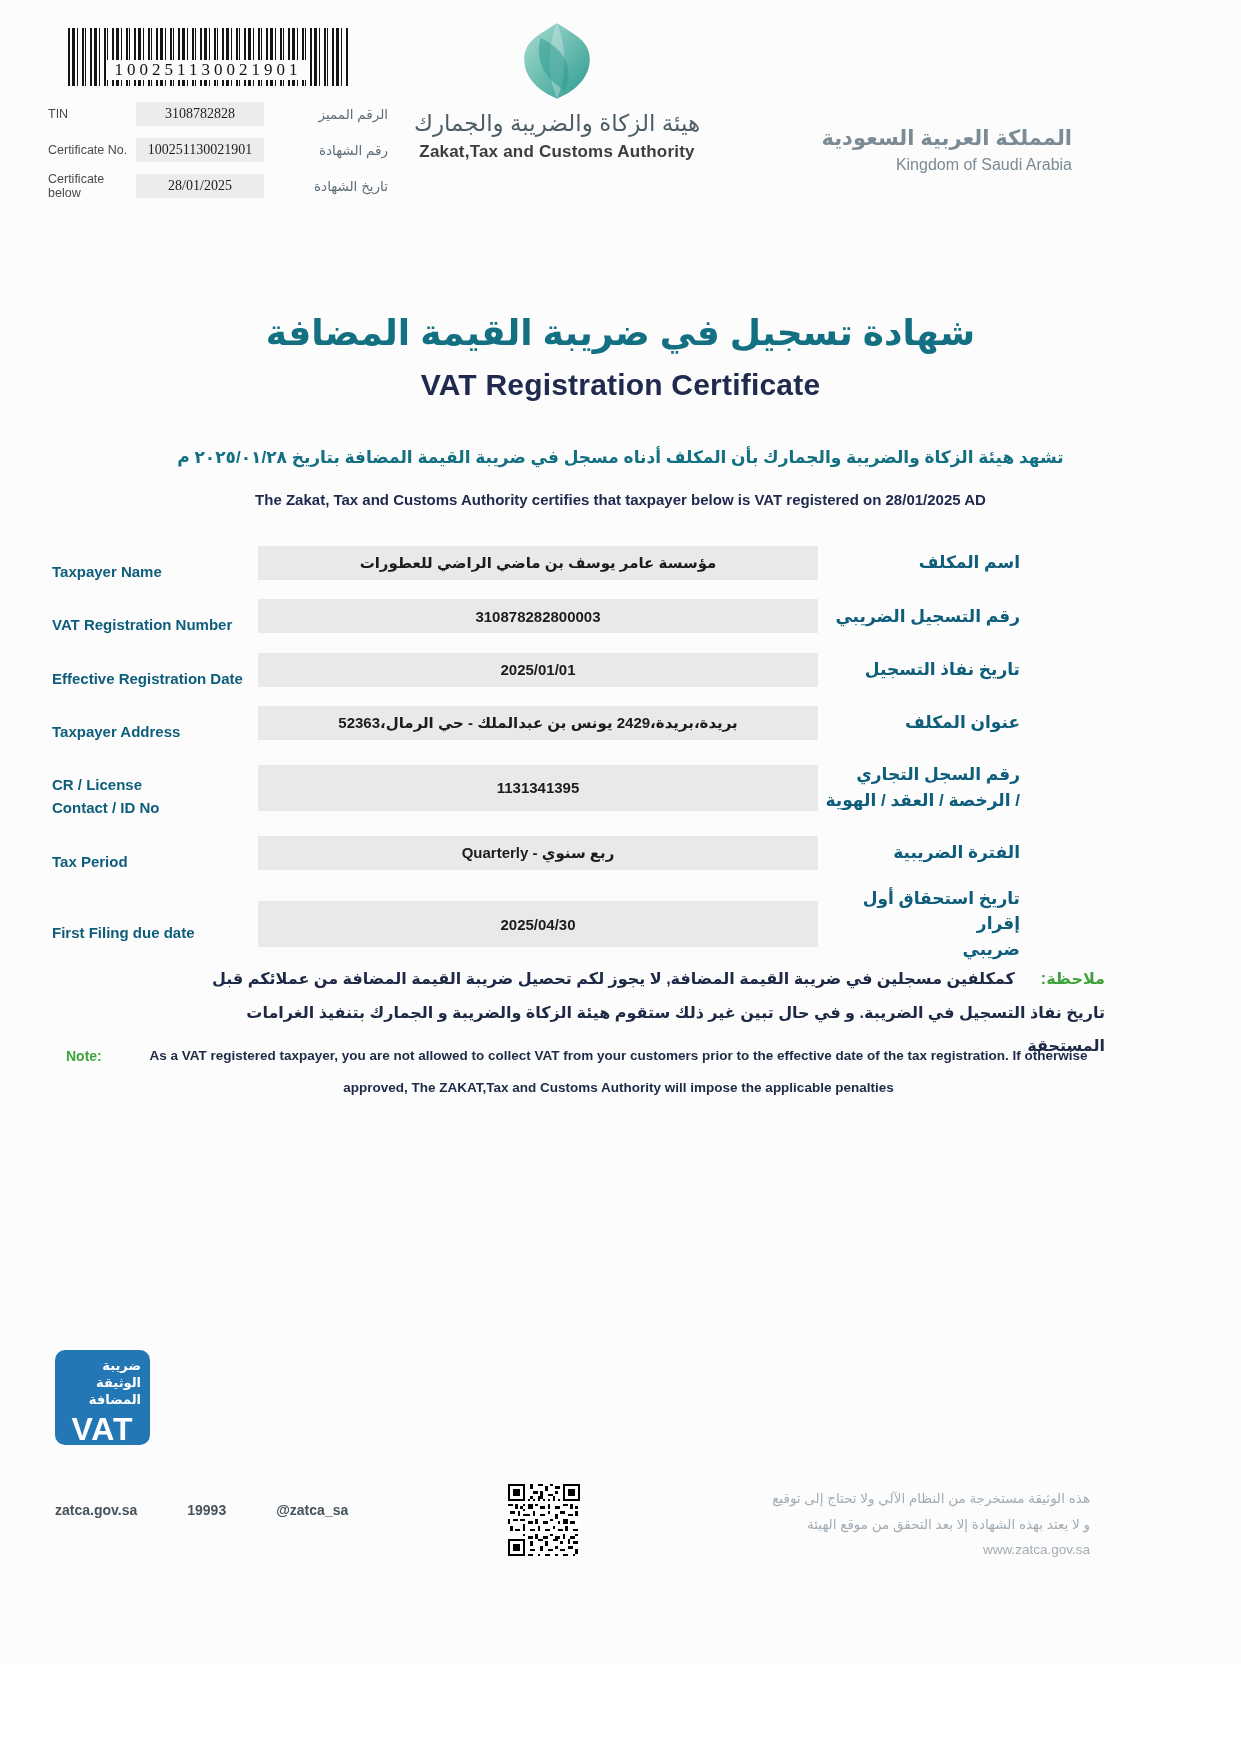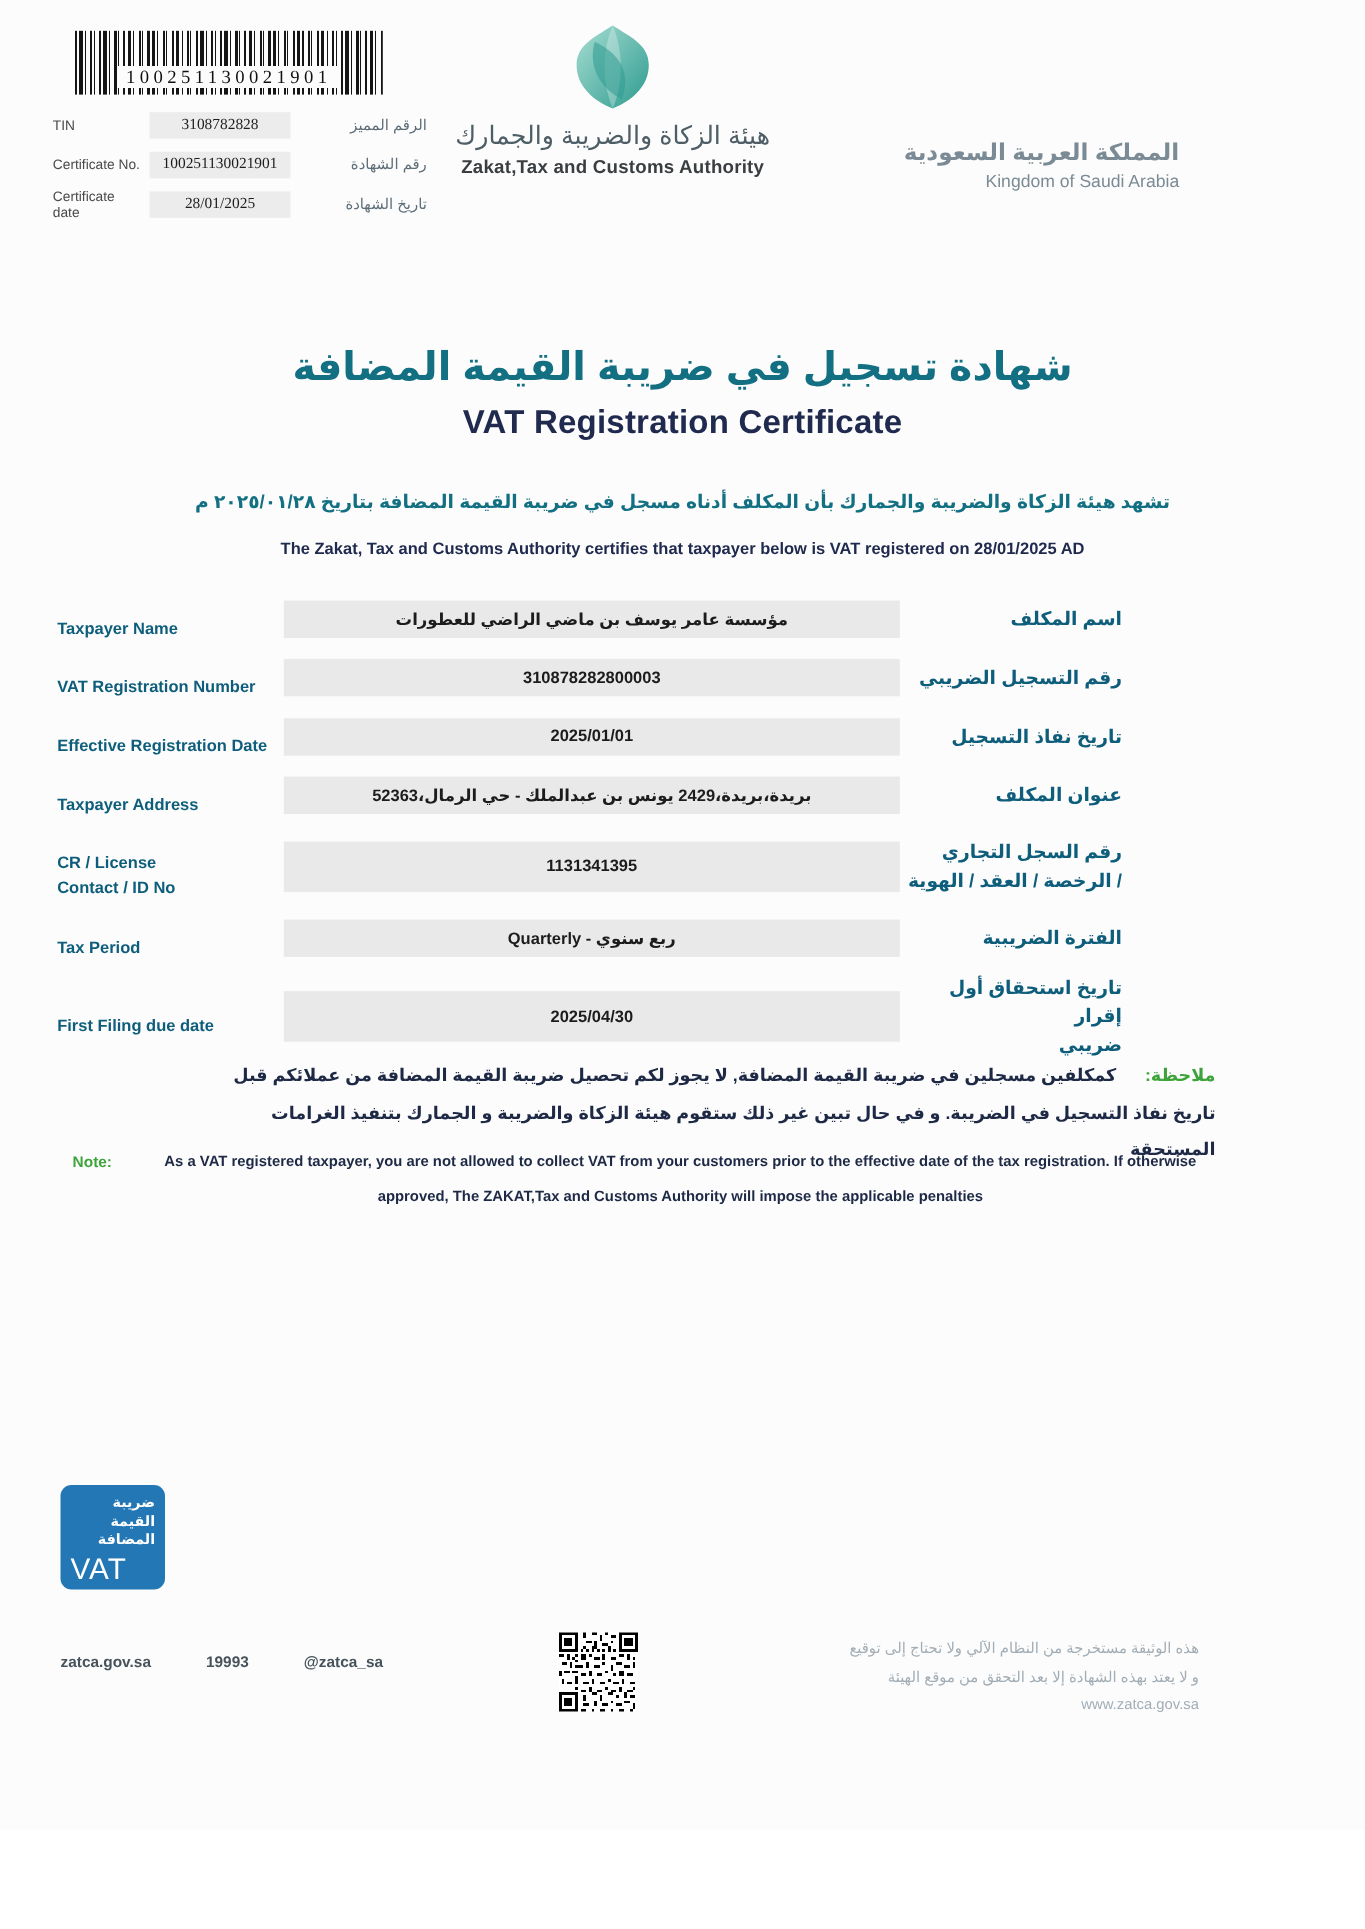--- a/index.html
+++ b/index.html
@@ -94,21 +94,21 @@
   .note-en .note-label { color: #3fa33c; font-size: 14px; }
   .note-en .note-text { text-align: center; }
 
   
   .vat-logo {
     position: absolute; left: 55px; top: 1350px; width: 95px; height: 95px;
     background: #2377b4; border-radius: 10px; color: #fff;
     display: flex; flex-direction: column; box-sizing: border-box; padding: 8px 9px;
   }
   .vat-ar { text-align: right; direction: rtl; font-size: 13px; font-weight: 700; line-height: 1.3; }
-  .vat-word { font-size: 27px; font-weight: 400; letter-spacing: 1px; margin-top: 2px; }
+  .vat-word { font-size: 32px; font-weight: 700; letter-spacing: 1px; margin-top: 2px; text-align: center; }
   .vat-underline { height: 4px; background: #ffffff; width: 62px; margin-top: 1px; }
 
   .footer-links {
     position: absolute; left: 55px; top: 1502px; display: flex; gap: 50px;
     font-size: 14px; font-weight: 600; color: #47535b;
   }
   .qr-code { position: absolute; left: 508px; top: 1484px; }
   .disclaimer {
     position: absolute; right: 151px; top: 1486px; text-align: right; direction: rtl;
     font-size: 13.5px; color: #a2adb5; line-height: 1.9;
@@ -130,21 +130,21 @@
       <span class="meta-label-en">TIN</span>
       <span class="meta-value">3108782828</span>
       <span class="meta-label-ar">الرقم المميز</span>
     </div>
     <div class="meta-row">
       <span class="meta-label-en">Certificate No.</span>
       <span class="meta-value">100251130021901</span>
       <span class="meta-label-ar">رقم الشهادة</span>
     </div>
     <div class="meta-row">
-      <span class="meta-label-en">Certificate date</span>
+      <span class="meta-label-en">Certificate below</span>
       <span class="meta-value">28/01/2025</span>
       <span class="meta-label-ar">تاريخ الشهادة</span>
     </div>
   </div>
 
   <div class="authority">
     <svg class="authority-logo" width="82" height="82" viewBox="0 0 100 100" aria-hidden="true">
       <defs>
         <linearGradient id="zg" x1="0" y1="0" x2="1" y2="1">
           <stop offset="0" stop-color="#a8ddd2"></stop>
@@ -230,21 +230,21 @@
   </div>
 
   <div class="note-en">
     <span class="note-label">Note:</span>
     <span class="note-text">As a VAT registered taxpayer, you are not allowed to collect VAT from your customers prior to the effective date of the tax registration. If otherwise approved, The ZAKAT,Tax and Customs Authority will impose the applicable penalties</span>
   </div>
 
   <div class="vat-logo">
     <div class="vat-ar">
       <span class="lbl-line">ضريبة</span>
-      <span class="lbl-line">القيمة</span>
+      <span class="lbl-line">الوثيقة</span>
       <span class="lbl-line">المضافة</span>
     </div>
     <div class="vat-word">VAT</div>
     <div class="vat-underline"></div>
   </div>
 
   <div class="footer-links">
     <span>zatca.gov.sa</span>
     <span>19993</span>
     <span>@zatca_sa</span>

